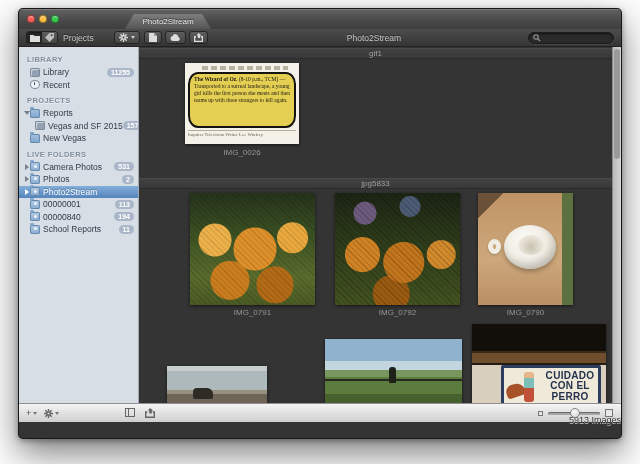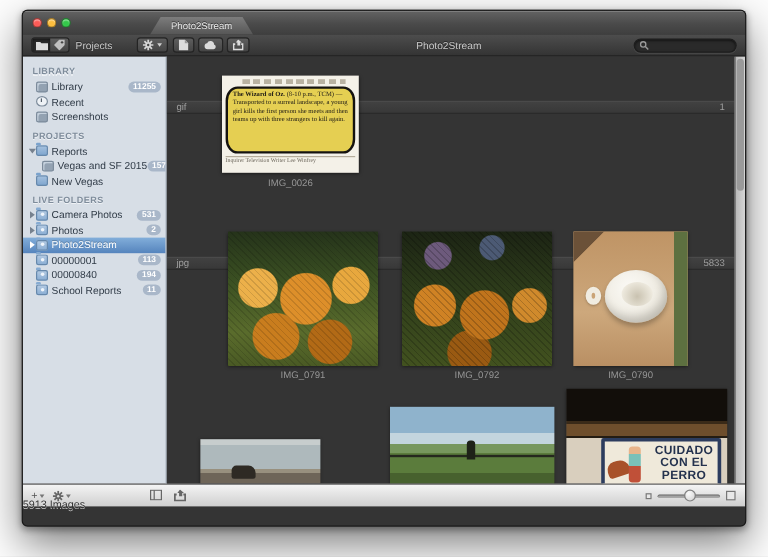--- a/index.html
+++ b/index.html
@@ -77,21 +77,21 @@
     border-radius:50%; background:#eef4fa; }
 
   .content { position:relative; flex:1; background:#343434; overflow:hidden; }
   .scrollbar { position:absolute; right:0; top:0; bottom:0; width:9px;
     background:linear-gradient(90deg,#b9b9b9,#d6d6d6); border-left:1px solid #8b8b8b; }
   .scroll-thumb { position:absolute; left:1px; right:1px; top:2px; height:110px;
     border-radius:4px; background:#9a9a9a; }
   .group-h { position:absolute; left:0; right:9px; height:11px;
     background:linear-gradient(180deg,#414141,#383838); border-top:1px solid #4a4a4a;
     border-bottom:1px solid #2a2a2a; display:flex; align-items:center;
-    font-size:8px; color:#9f9f9f; padding:0 8px; justify-content:space-between;margin-top:36px; }
+    font-size:8px; color:#9f9f9f; padding:0 8px; justify-content:center; }
   .caption { position:absolute; font-size:8px; color:#969696; text-align:center; }
   .photo { position:absolute; box-shadow:0 1px 3px rgba(0,0,0,.6); }
 
   
   .news { left:46px; top:16px; width:114px; height:81px; background:#f4f1e8; padding:2px 3px; }
   .news-topline { height:4px; margin:1px 8px 2px 14px; background:repeating-linear-gradient(90deg,#b9b2a2 0 6px,transparent 6px 9px); }
   .news-yellow { position:relative; height:56px; background:#e5cf52; border:2px solid #151310;
     border-radius:10px/12px; padding:2px 4px; font-family:"Liberation Serif","DejaVu Serif",serif;
     font-size:5.5px; line-height:1.28; color:#1d1a15; overflow:hidden; }
   .news-byline { margin-top:2px; font-size:4.8px; color:#6b655a; border-top:1px solid #b5ad9c;
@@ -156,21 +156,21 @@
   .sign-text { flex:1; font-size:10px; font-weight:bold; color:#24324e; text-align:center;
     line-height:1.02; letter-spacing:.3px; padding-right:2px; }
 
   
   .statusbar { position:relative; height:19px; background:linear-gradient(180deg,#f4f4f4,#cfcfcf);
     border-top:1px solid #8f8f8f; display:flex; align-items:center; font-size:9px; color:#444; }
   .sb-btn { display:flex; align-items:center; margin-left:7px; color:#555; }
   .sb-caret { width:0; height:0; border-left:2.5px solid transparent; border-right:2.5px solid transparent;
     border-top:3px solid #777; margin-left:2px; }
   .sb-icons { display:flex; gap:10px; margin-left:66px; }
-  .sb-count { position:absolute; left:0; right:0; text-align:left; color:#333;
+  .sb-count { position:absolute; left:0; right:0; text-align:right; color:#333;
     text-shadow:0 1px 0 rgba(255,255,255,.7);margin-top:13px; }
   .zoomer { margin-left:auto; display:flex; align-items:center; gap:5px; margin-right:8px; z-index:2; }
   .zrect-s { width:5px; height:5px; border:1px solid #777; background:#e8e8e8; }
   .zrect-l { width:8px; height:8px; border:1px solid #777; background:#e8e8e8; }
   .ztrack { position:relative; width:52px; height:3px; background:#a8a8a8; border-radius:2px;
     box-shadow:inset 0 1px 1px rgba(0,0,0,.4); }
   .zknob { position:absolute; left:22px; top:-3.5px; width:10px; height:10px; border-radius:50%;
     background:radial-gradient(circle at 35% 30%, #fafafa, #cfcfcf); border:1px solid #828282; }
 
   .gi { display:block; } 
@@ -258,25 +258,20 @@
       <div class="srow">
         <span class="disc"></span>
           <span class="si si-photo"></span>
         <span class="slabel">Library</span>
         <span class="badge">11255</span>
       </div>
       <div class="srow">
         <span class="disc"></span>
           <span class="si si-clock"></span>
         <span class="slabel">Recent</span>
-      </div>
-      <div class="srow">
-        <span class="disc"></span>
-          <span class="si si-photo"></span>
-        <span class="slabel">Screenshots</span>
       </div>
 
       <div class="sec-h">PROJECTS</div>
       <div class="srow">
         <span class="disc open"></span>
         <span class="si si-folder"></span>
         <span class="slabel">Reports</span>
       </div>
       <div class="srow indent1">
         <span class="si si-photo"></span>

